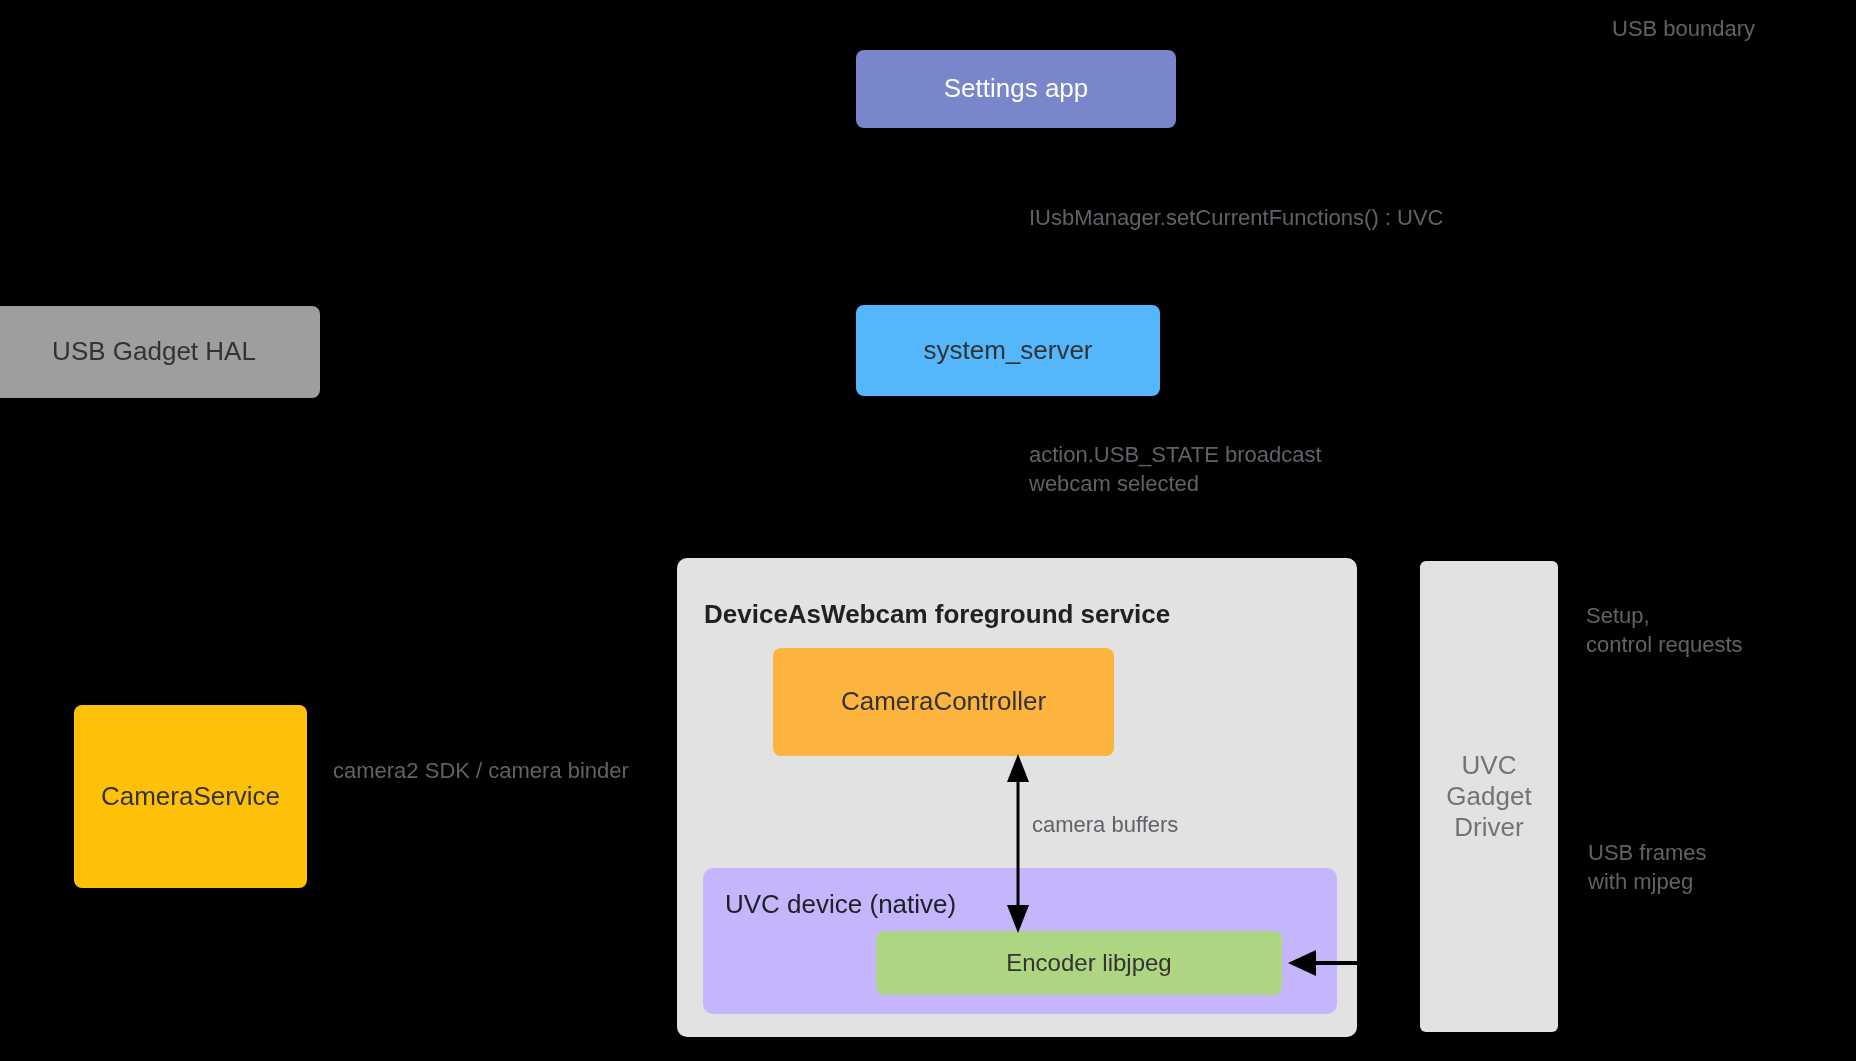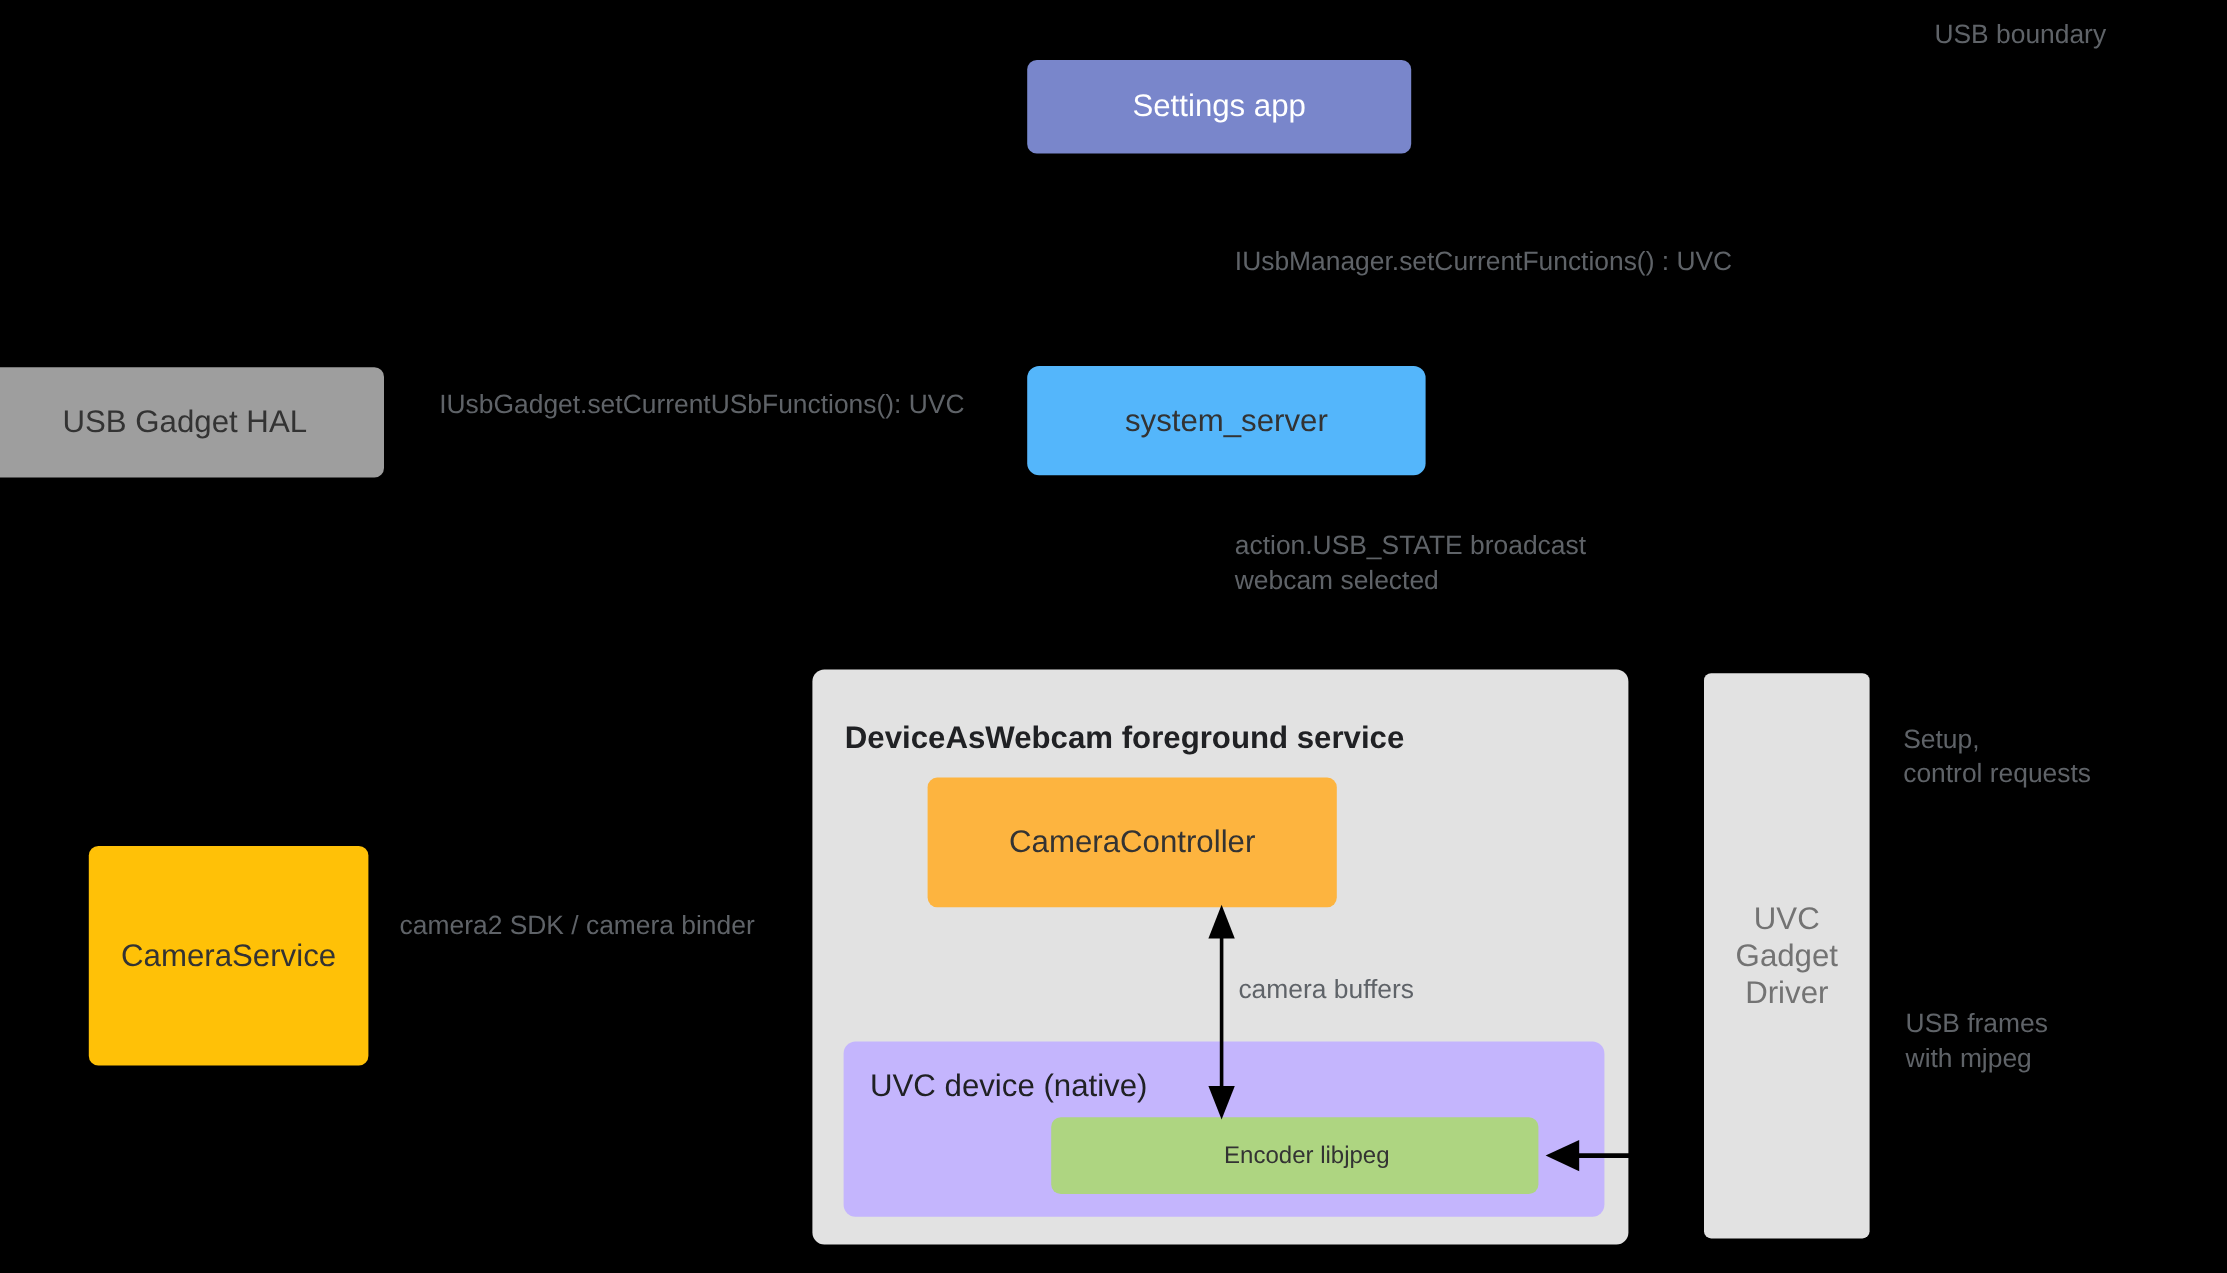--- a/index.html
+++ b/index.html
@@ -32,25 +32,24 @@
   }
 
   
   #settings-app {
     left: 856px; top: 50px; width: 320px; height: 78px;
     background: #7986cb;
     color: #ffffff;
     font-size: 26px;
   }
   #system-server {
-    left: 856px; top: 305px; width: 332px; height: 91px;
+    left: 856px; top: 305px; width: 304px; height: 91px;
     background: #54b6fb;
     color: #333333;
     font-size: 26px;
-    border-radius: 10px;
   }
   #usb-gadget-hal {
     left: -12px; top: 306px; width: 332px; height: 92px;
     background: #9e9e9e;
     color: #333333;
     font-size: 26px;
   }
   #camera-service {
     left: 74px; top: 705px; width: 233px; height: 183px;
     background: #ffc107;
@@ -88,21 +87,21 @@
     left: 22px; top: 21px;
     font-size: 26px;
     font-weight: normal;
     color: #202124;
     text-align: left;
   }
   #encoder-libjpeg {
     left: 876px; top: 931px; width: 406px; height: 64px;
     background: #aed581;
     color: #333333;
-    font-size: 20px;
+    font-size: 24px;
     padding-left: 20px;
   }
   #uvc-gadget-driver {
     left: 1420px; top: 561px; width: 138px; height: 471px;
     background: #e2e2e2;
     color: #737373;
     font-size: 26px;
     border-radius: 6px;
   }
 
@@ -173,21 +172,20 @@
   <div class="node" id="uvc-gadget-driver">
     <span class="node-label">UVC
 Gadget
 Driver</span>
   </div>
 
   <div class="annotation" id="lbl-usb-boundary">USB boundary</div>
 
   <div class="annotation" id="lbl-iusbmanager">IUsbManager.setCurrentFunctions() : UVC</div>
 
-  <div class="annotation" id="lbl-iusbgadget">IUsbGadget.setCurrentUSbFunctions(): UVC</div>
 
   <div class="annotation" id="lbl-usb-state">action.USB_STATE broadcast
 webcam selected</div>
 
 
   <div class="annotation" id="lbl-setup-control">Setup,
 control requests</div>
 
   <div class="annotation" id="lbl-camera2-sdk">camera2 SDK / camera binder</div>
 

